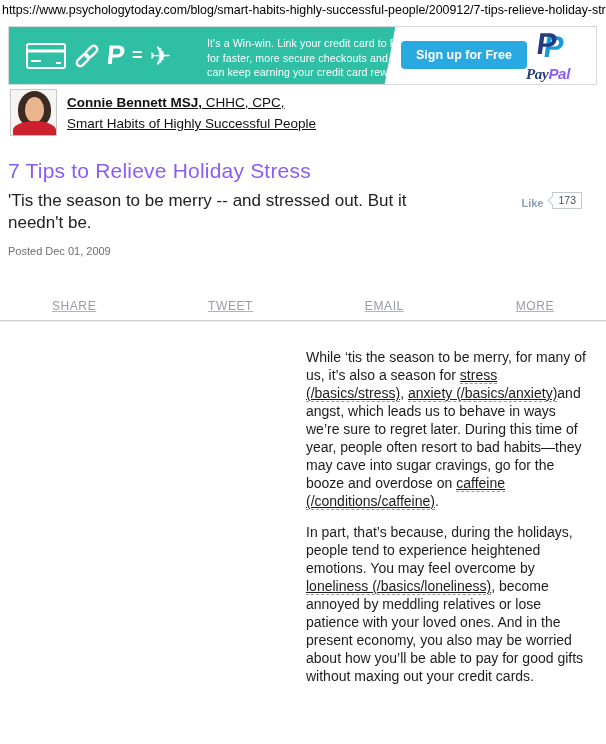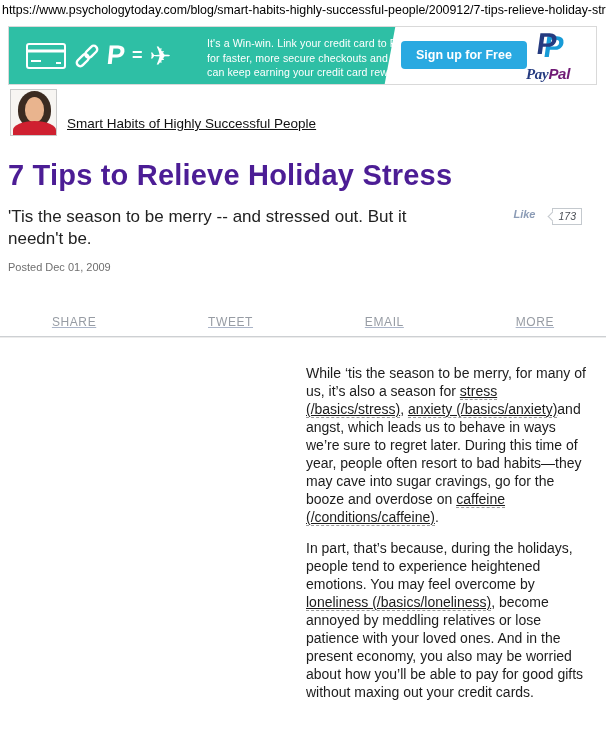--- a/index.html
+++ b/index.html
@@ -57,49 +57,49 @@
   .pp-logo { position: absolute; left: 508px; top: 2px; width: 62px; text-align: center; }
   .pp-mark { position: relative; height: 32px; }
   .pp-mark span {
     position: absolute; font-weight: 800; font-size: 30px; line-height: 30px;
     transform: skewX(-8deg); font-family: "Liberation Sans", sans-serif;
   }
   .pp-back  { left: 27px; top: 3px; color: #179bd7; }
   .pp-front { left: 20px; top: 0; color: #253b80; }
   .pp-word { margin-top: 4px; font-size: 15px; font-weight: 800; font-style: italic; letter-spacing: -0.3px; }
   .pp-pay { color: #253b80; font-family: Liberation Serif, serif; }
-  .pp-pal { color: #701a75; }
+  .pp-pal { color: #8b5cf6; }
 
   
   .author-row { display: flex; margin: 4px 0 0 10px; align-items: flex-start; }
   .avatar {
     width: 47px; height: 47px; border: 1px solid #c9c9c9;
     background: #f7f5f2; position: relative; overflow: hidden; cursor: pointer;
   }
   .avatar .hair { position: absolute; left: 7px; top: 1px; width: 33px; height: 37px; background: #3b2b21; border-radius: 50% 50% 45% 45%; }
   .avatar .face { position: absolute; left: 14px; top: 7px; width: 19px; height: 25px; background: #e9b48e; border-radius: 50% 50% 46% 46%; }
   .avatar .top  { position: absolute; left: 2px; bottom: -4px; width: 43px; height: 18px; background: #cf2030; border-radius: 50% 50% 0 0; }
   .author-links { margin-left: 10px; padding-top: 3px; font-size: 13.5px; line-height: 21px; }
   .author-links a { color: #111; text-decoration: underline; cursor: pointer; display: inline-block; }
   .author-name-bold { font-weight: bold; }
 
   
   .article-title {
     margin: 23px 8px 0 8px;
-    font-size: 29px; font-weight: 700; color: #4c1d95;
+    font-size: 21px; font-weight: 400; color: #8b5cf6;
     letter-spacing: 0.2px;
   }
-  .sub-row { position: relative; margin-top: 14px; }
+  .sub-row { position: relative; margin-top: 7px; }
   .article-subtitle {
     margin-left: 8px; width: 428px;
     font-size: 17px; line-height: 22px; color: #222;
   }
   .like-widget {
     position: absolute; right: 24px; top: 2px;
-    display: flex; align-items: flex-start; gap: 17px; font-style: italic;
+    display: flex; align-items: flex-end; gap: 9px;
   }
   .like-label { color: #8c9cb6; font-size: 11px; font-weight: bold; cursor: pointer; }
   .like-count {
     position: relative;
     border: 1px solid #c4c9ce; background: #fff;
     font-size: 10.5px; color: #4b4f56;
     padding: 1px 5px; line-height: 13px;
   }
   .like-count::before {
     content: ""; position: absolute; left: -4px; top: 4px;
@@ -181,21 +181,21 @@
   </div>
 </div>
 
 <div class="author-row">
   <div class="avatar">
     <div class="hair"></div>
     <div class="face"></div>
     <div class="top"></div>
   </div>
   <div class="author-links">
-    <br>
+    <a><span class="author-name-bold">Connie Bennett MSJ,</span><span> CHHC, CPC,</span></a><br>
     <a>Smart Habits of Highly Successful People</a>
   </div>
 </div>
 
 <h1 class="article-title">7 Tips to Relieve Holiday Stress</h1>
 
 <div class="sub-row">
   <div class="article-subtitle">'Tis the season to be merry -- and stressed out. But it needn't be.</div>
   <div class="like-widget">
     <span class="like-label">Like</span>

